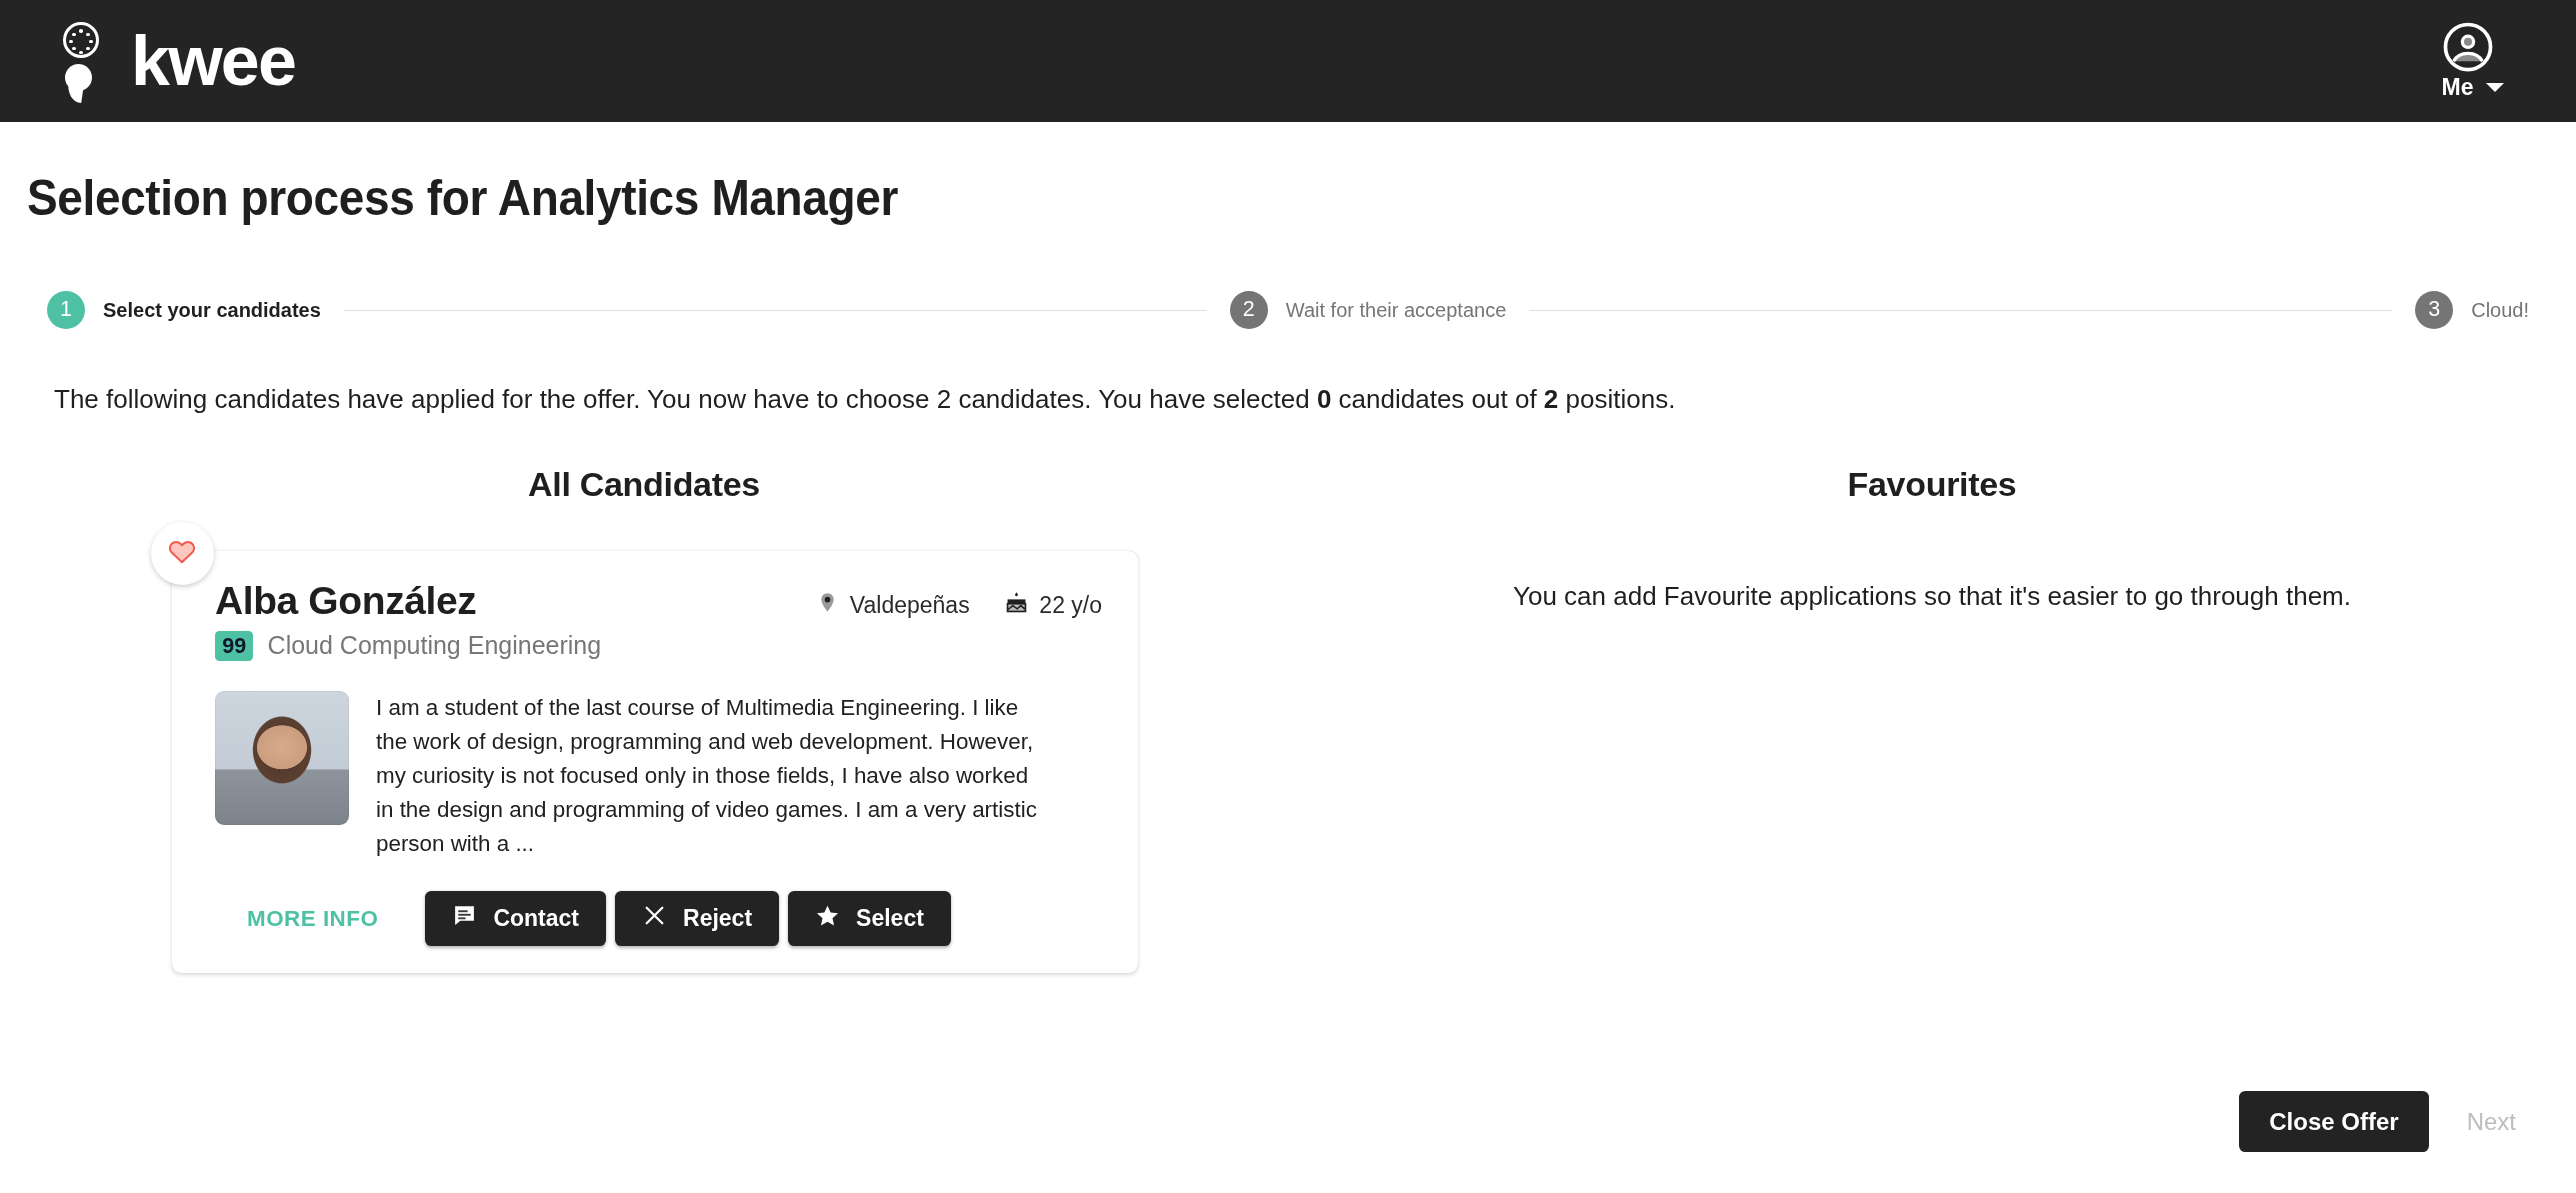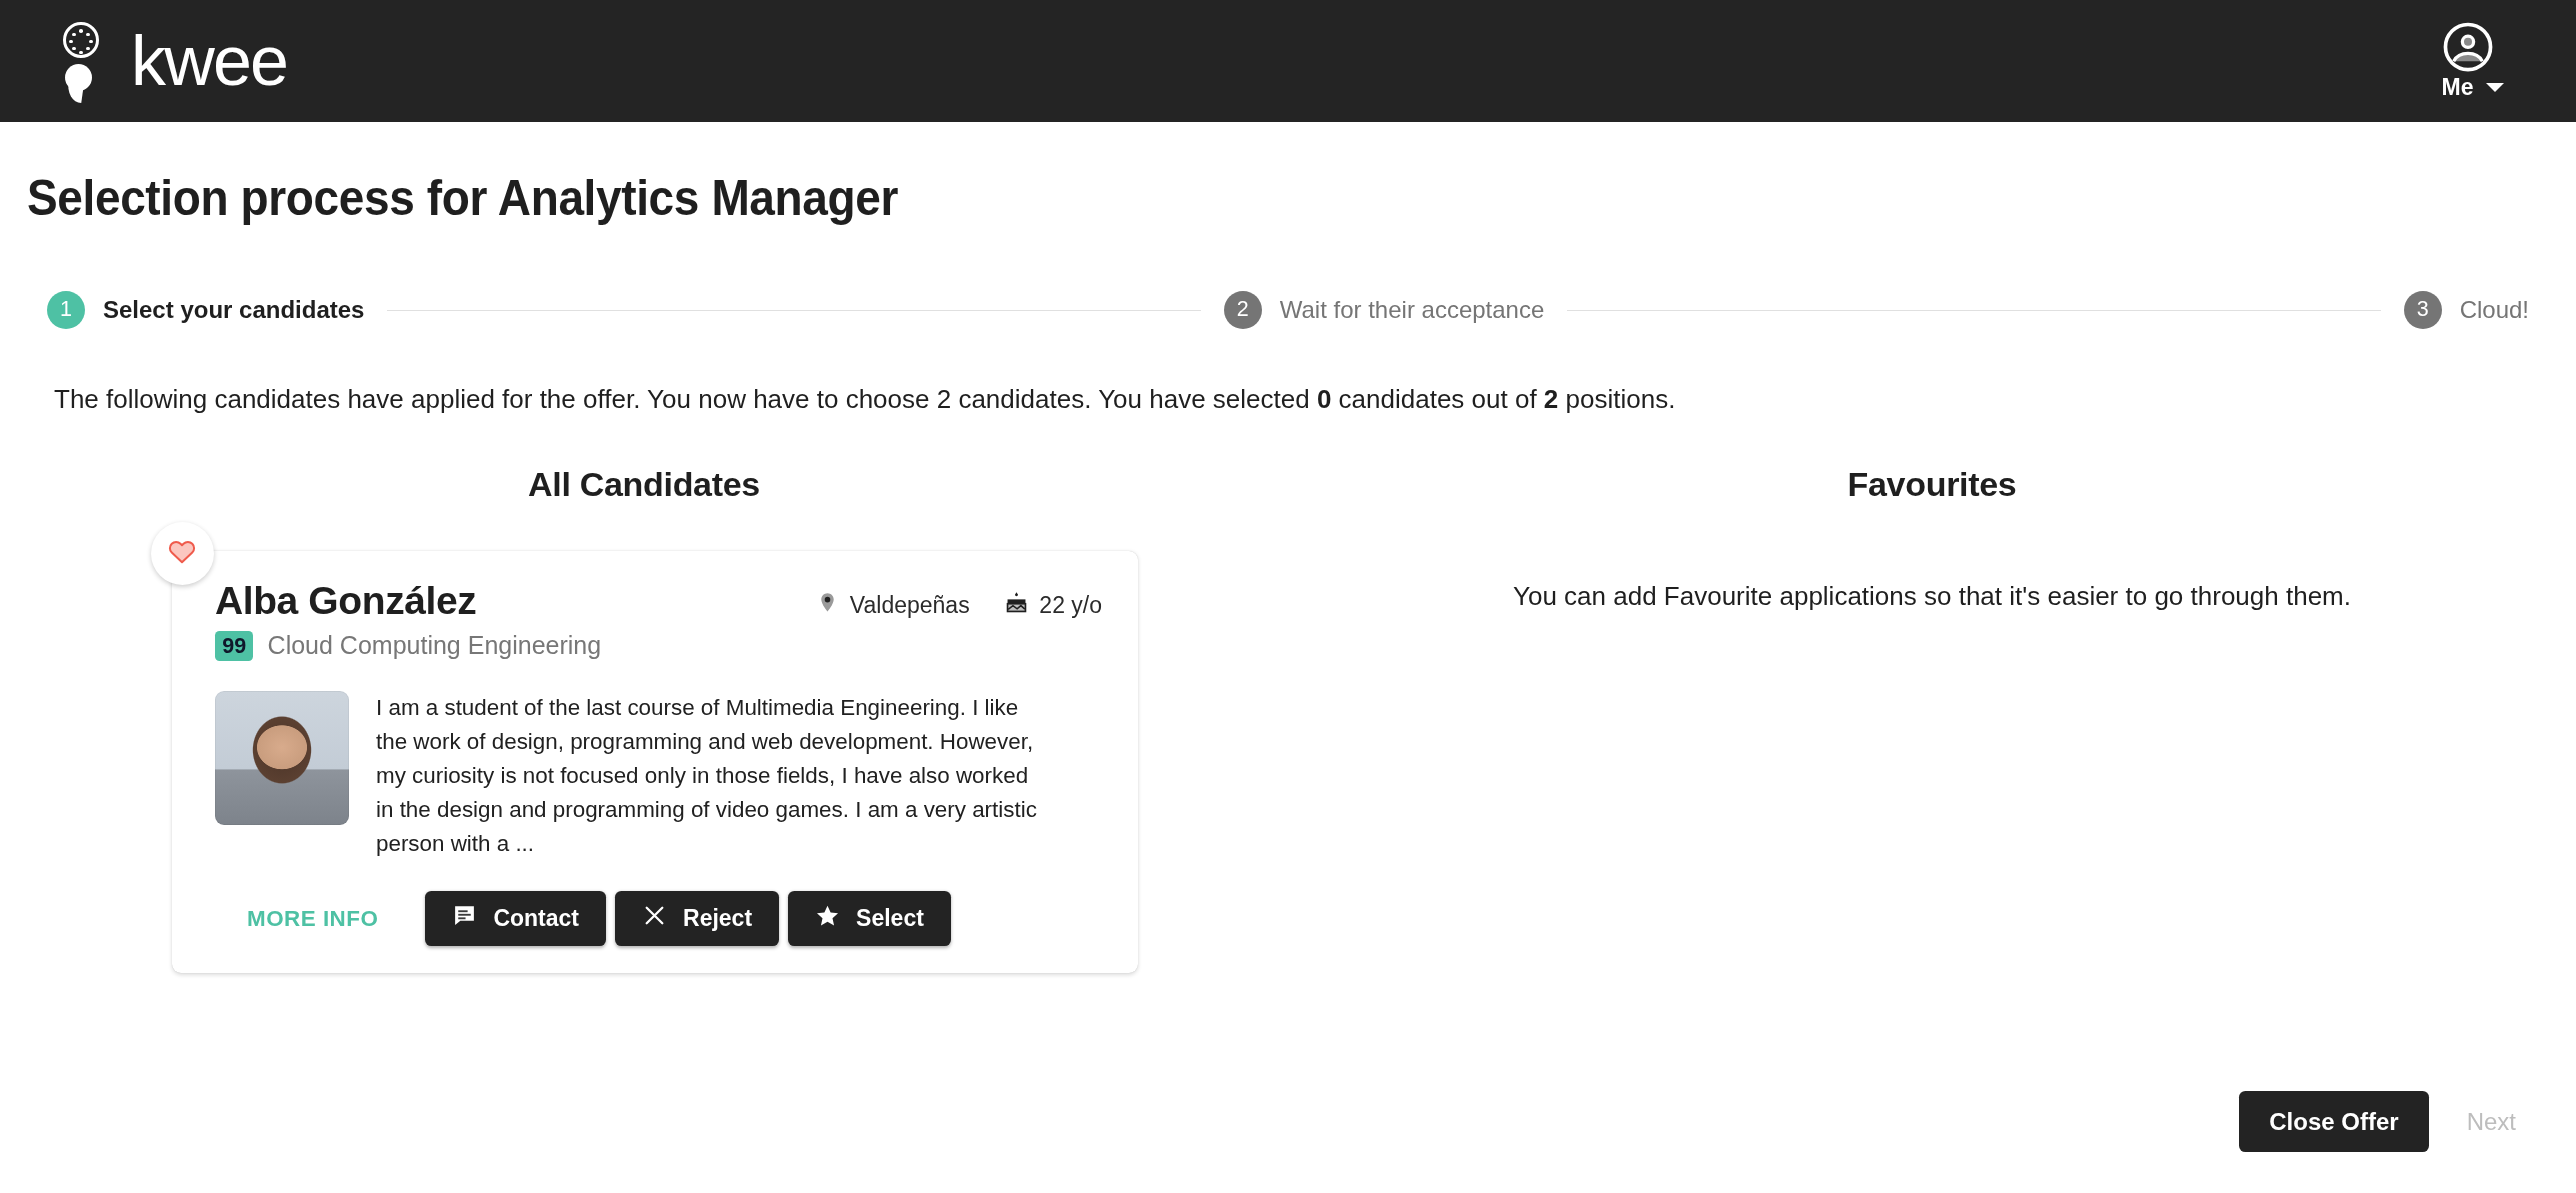--- a/index.html
+++ b/index.html
@@ -42,21 +42,21 @@
     content: "";
     position: absolute; top: 14.3px; left: 2.7px;
     width: 16px; height: 25px;
     background: #fff;
     border-bottom-left-radius: 16px 23px;
     transform: skewX(-8deg);
   }
   .brand-name {
     color: #ffffff;
     font-size: 70px;
-    font-weight: normal;
+    font-weight: bold;
     letter-spacing: -1.8px;
     line-height: 1;
     font-family: "Liberation Sans", sans-serif;
   }
   .account {
     display: flex; flex-direction: column; gap: 1.8px;
     padding-right: 18px;
   }
   .avatar-icon { width: 52px; height: 52px; }
   .account-row { display: flex; align-items: center; gap: 12.5px; }
@@ -88,21 +88,21 @@
     margin: 64px 47px 0 47px;
   }
   .step { display: flex; align-items: center; gap: 18px; flex: 0 0 auto; }
   .step-bubble {
     width: 38px; height: 38px; border-radius: 50%;
     display: flex; align-items: center; justify-content: center;
     color: #ffffff; font-size: 21.5px; line-height: 1;
   }
   .step-bubble.active { background: #4ec1a4; }
   .step-bubble.inactive { background: #757575; }
-  .step-label { font-size: 24px; white-space: nowrap; }
+  .step-label { font-size: 20px; white-space: nowrap; }
   .step-label.active { color: #1f1f1f; font-weight: bold; }
   .step-label.inactive { color: #757575; }
   .step-line { flex: 1 1 auto; height: 0.9px; background: #e0e0e0; margin: 0 23px; }
 
   
   .intro {
     margin: 55px 0 0 54px;
     font-size: 26px;
     color: #1f1f1f;
     font-family: "Liberation Sans Narrow", "Liberation Sans", sans-serif;

